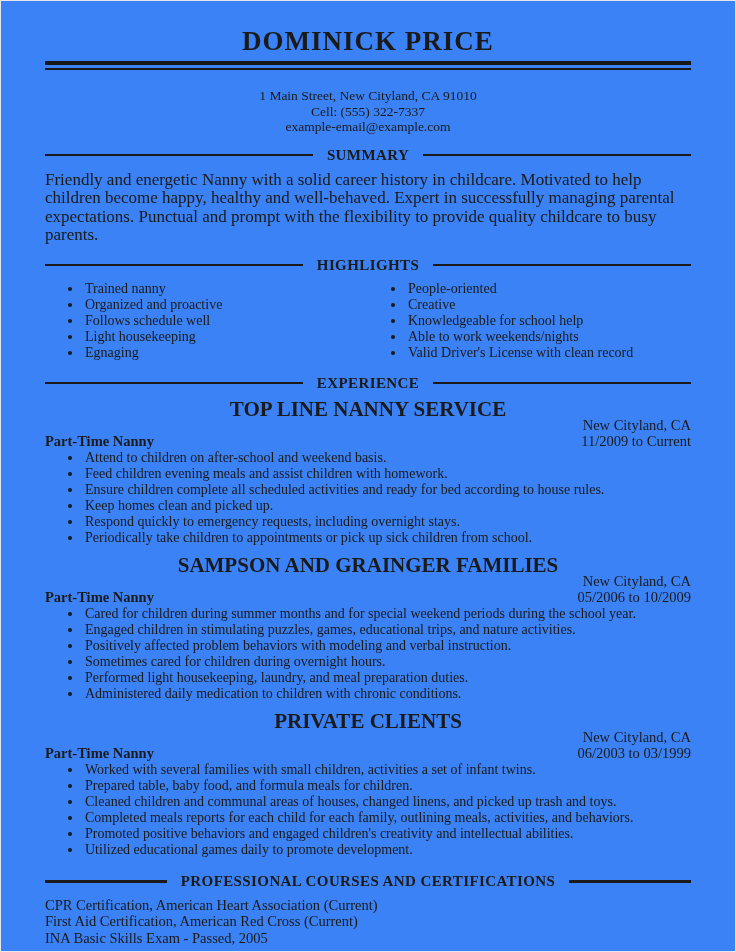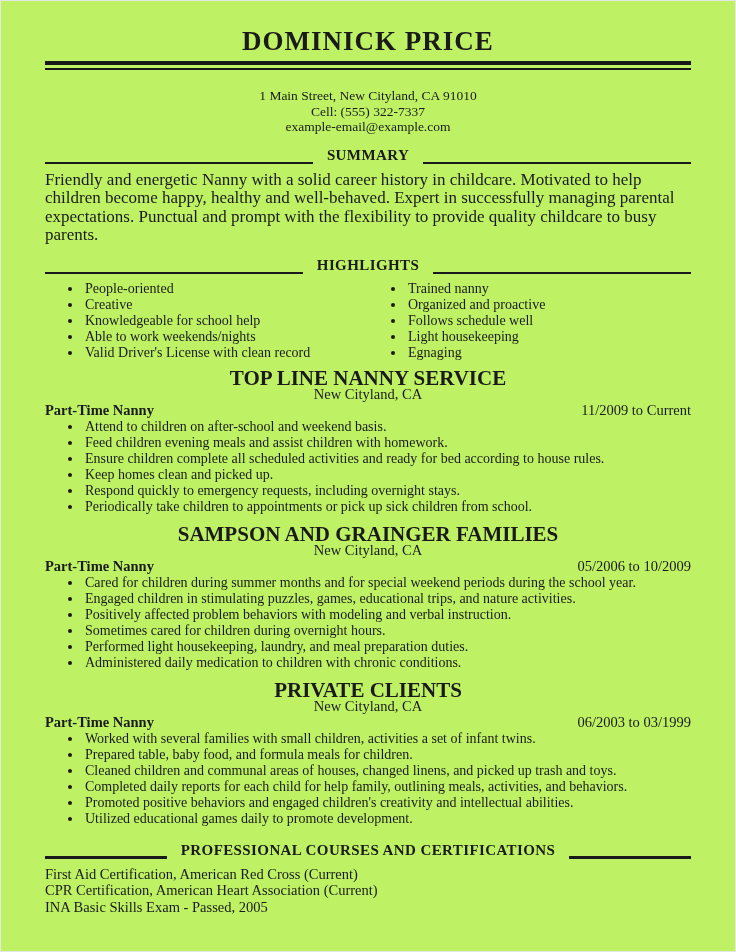--- a/index.html
+++ b/index.html
@@ -2,21 +2,21 @@
 <html><head>
 <meta charset="utf-8">
 <style>
   html, body { margin:0; padding:0; background:#f3f3f3; }
   .page {
     position:relative;
     width:736px; height:952px;
     box-sizing:border-box;
     margin:0 auto;
     padding:25px 44px 0 44px;
-    background:#bef264;
+    background:#3b82f6;
     font-family:"Liberation Serif", serif;
     color:#1a1a1a;
     overflow:hidden;
     border:1px solid #e6e6e6;
   }
   .name {
     margin:0;
     text-align:center;
     font-size:27px;
     line-height:30px;
@@ -30,21 +30,21 @@
     border-bottom:2px solid #181818;
   }
   .contact {
     margin-top:18px;
     text-align:center;
     font-size:13.5px;
     line-height:15.5px;
   }
   .sec-head {
     display:flex;
-    align-items:flex-end;
+    align-items:center;
     gap:14px;
     margin-top:12px;
   }
   .sec-head .rule { flex:1; height:0; border-top:2px solid #1a1a1a; }
   .sec-head.thick .rule { border-top-width:3px; }
   .sec-title {
     font-weight:700;
     font-size:15px;
     letter-spacing:0.4px;
     white-space:nowrap;
@@ -66,21 +66,21 @@
   .exp-head { margin-top:14px; }
   .job { margin-top:9px; }
   .job + .job { margin-top:11px; }
   .company {
     text-align:center;
     font-weight:700;
     font-size:21px;
     line-height:16px;
   }
   .location {
-    text-align:center;
+    text-align:right;
     font-size:14.5px;
     line-height:16px;
   }
   .title-row {
     display:flex;
     justify-content:space-between;
     align-items:flex-end;
     font-size:14.5px;
     line-height:17px;
   }
@@ -114,35 +114,40 @@
   </div>
   <p class="summary-text">Friendly and energetic Nanny with a solid career history in childcare. Motivated to help children become happy, healthy and well-behaved. Expert in successfully managing parental expectations. Punctual and prompt with the flexibility to provide quality childcare to busy parents.</p>
 
   <div class="sec-head">
     <span class="rule"></span>
     <span class="sec-title">HIGHLIGHTS</span>
     <span class="rule"></span>
   </div>
   <div class="hl-cols">
     <ul class="blist">
+      <li>Trained nanny</li>
+      <li>Organized and proactive</li>
+      <li>Follows schedule well</li>
+      <li>Light housekeeping</li>
+      <li>Egnaging</li>
+    </ul>
+    <ul class="blist">
       <li>People-oriented</li>
       <li>Creative</li>
       <li>Knowledgeable for school help</li>
       <li>Able to work weekends/nights</li>
       <li>Valid Driver's License with clean record</li>
     </ul>
-    <ul class="blist">
-      <li>Trained nanny</li>
-      <li>Organized and proactive</li>
-      <li>Follows schedule well</li>
-      <li>Light housekeeping</li>
-      <li>Egnaging</li>
-    </ul>
-  </div>
-
+  </div>
+
+  <div class="sec-head exp-head">
+    <span class="rule"></span>
+    <span class="sec-title">EXPERIENCE</span>
+    <span class="rule"></span>
+  </div>
 
   <div class="job">
     <div class="company">TOP LINE NANNY SERVICE</div>
     <div class="location">New Cityland, CA</div>
     <div class="title-row">
       <span class="job-title">Part-Time Nanny</span>
       <span class="job-dates">11/2009 to Current</span>
     </div>
     <ul class="blist job-bullets">
       <li>Attend to children on after-school and weekend basis.</li>
@@ -175,30 +180,30 @@
     <div class="company">PRIVATE CLIENTS</div>
     <div class="location">New Cityland, CA</div>
     <div class="title-row">
       <span class="job-title">Part-Time Nanny</span>
       <span class="job-dates">06/2003 to 03/1999</span>
     </div>
     <ul class="blist job-bullets">
       <li>Worked with several families with small children, activities a set of infant twins.</li>
       <li>Prepared table, baby food, and formula meals for children.</li>
       <li>Cleaned children and communal areas of houses, changed linens, and picked up trash and toys.</li>
-      <li>Completed daily reports for each child for help family, outlining meals, activities, and behaviors.</li>
+      <li>Completed meals reports for each child for each family, outlining meals, activities, and behaviors.</li>
       <li>Promoted positive behaviors and engaged children's creativity and intellectual abilities.</li>
       <li>Utilized educational games daily to promote development.</li>
     </ul>
   </div>
 
   <div class="sec-head thick cert-head">
     <span class="rule"></span>
     <span class="sec-title">PROFESSIONAL COURSES AND CERTIFICATIONS</span>
     <span class="rule"></span>
   </div>
   <div class="certs">
+    <div>CPR Certification, American Heart Association (Current)</div>
     <div>First Aid Certification, American Red Cross (Current)</div>
-    <div>CPR Certification, American Heart Association (Current)</div>
     <div>INA Basic Skills Exam - Passed, 2005</div>
   </div>
 
 </div>
 
 </body></html>

